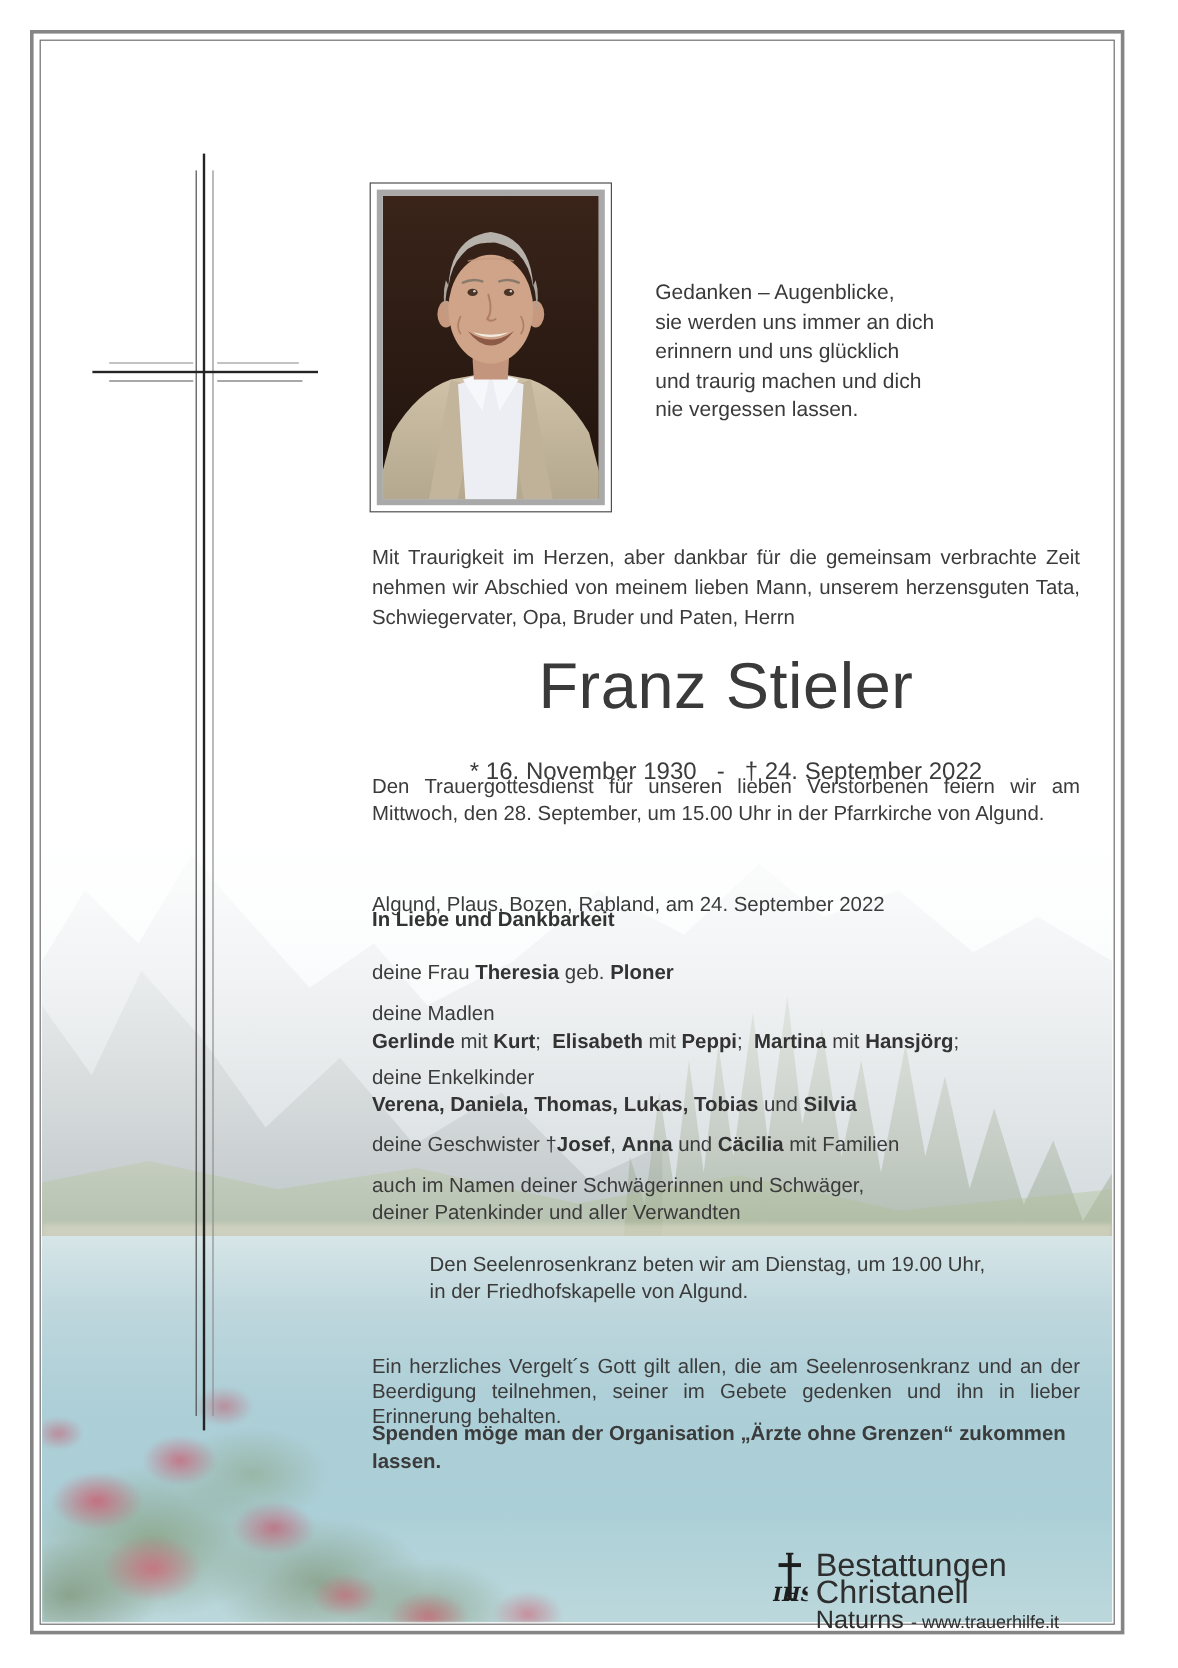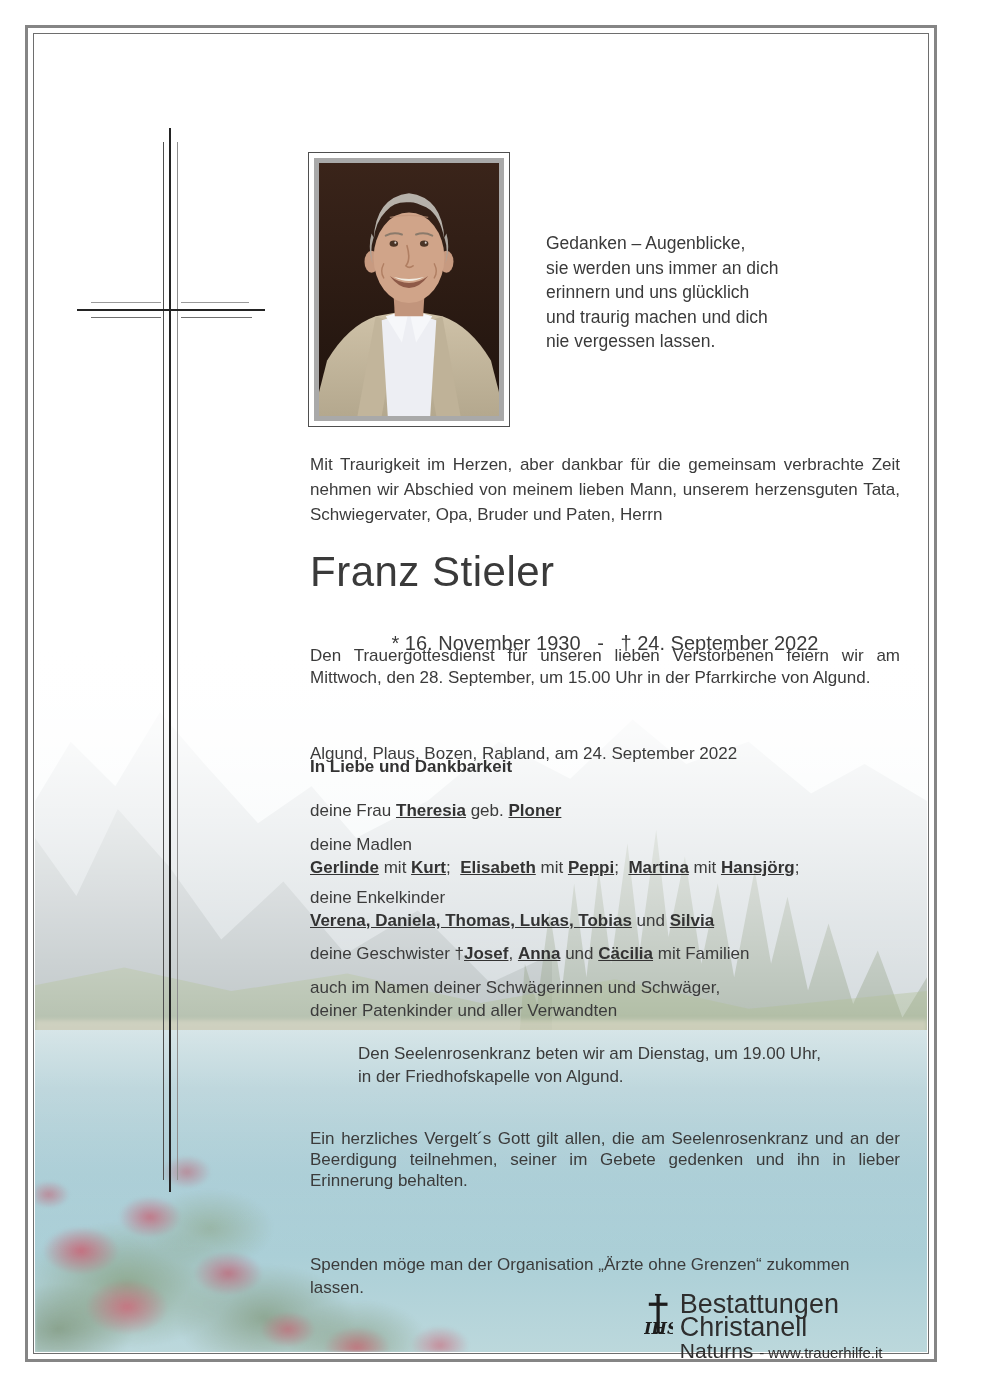--- a/index.html
+++ b/index.html
@@ -56,36 +56,36 @@
   .cx-h-l2{left:181px;top:317px;width:71px;height:1px;background:#6f6f6f;}
   
   .photo-frame{position:absolute;left:308px;top:152px;width:202px;height:275px;box-sizing:border-box;
     border:1px solid #4f4f4f;background:#fff;padding:5px;}
   .photo-mat{width:100%;height:100%;box-sizing:border-box;border:5px solid #a9a9a9;}
   .photo-mat svg{display:block;width:100%;height:100%;}
   
   .txt{position:absolute;left:310px;width:590px;font-size:17px;line-height:23px;color:#3b3b3b;}
   .just{text-align:justify;}
   .prewrap{white-space:pre-wrap;}
-  .b, b{font-weight:bold;color:#333;text-decoration:underline;}
+  .b, b{font-weight:bold;color:#333;}
   .poem{position:absolute;left:546px;top:231px;width:370px;font-size:17.5px;line-height:24.5px;color:#3a3a3a;}
   .p1{top:452px;line-height:25px;}
-  .name{top:546px;font-size:42px;line-height:52px;letter-spacing:.5px;color:#3a3a3a;}
+  .name{top:546px;text-align:center;font-size:54px;line-height:52px;letter-spacing:.5px;color:#3a3a3a;}
   .dates{top:630px;text-align:center;font-size:20px;line-height:26px;}
   .p2{top:645px;line-height:22px;}
   .places{top:710px;margin-top:32px;}
   .liebe{top:755px;font-weight:bold;color:#333;}
   .wife{top:799px;}
   .daughters{top:833px;}
   .grandchildren{top:886px;}
   .siblings{top:942px;}
   .relatives{top:976px;}
   .rosary{top:1042px;margin-left:48px;}
   .gratitude{top:1108px;line-height:21px;margin-top:20px;}
-  .donation{top:1253px;}
+  .donation{top:1183px;font-weight:bold;}
   
   .fh-logo{position:absolute;left:644px;top:1293px;display:flex;align-items:flex-start;}
   .fh-icon{width:30px;height:48px;margin-right:7px;}
   .fh-text{color:#2e2e2e;}
   .fh-name{font-size:27px;line-height:23px;}
   .fh-line2{font-size:21px;line-height:23px;}
   .fh-web{font-size:15px;margin-top:32px;}
 </style>
 </head>
 <body>

